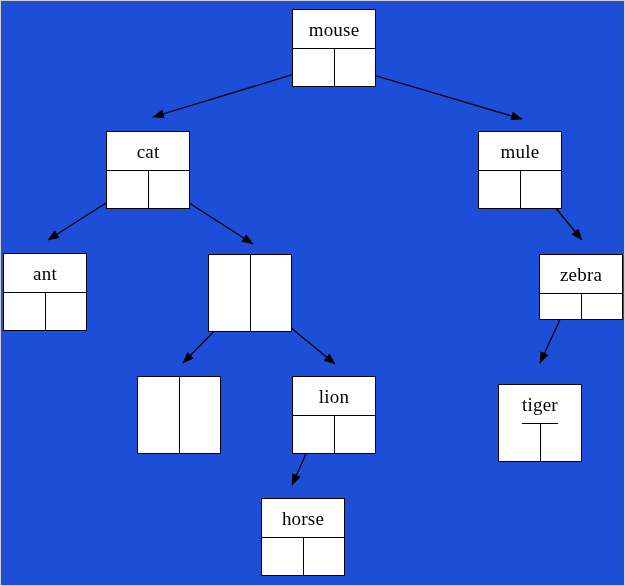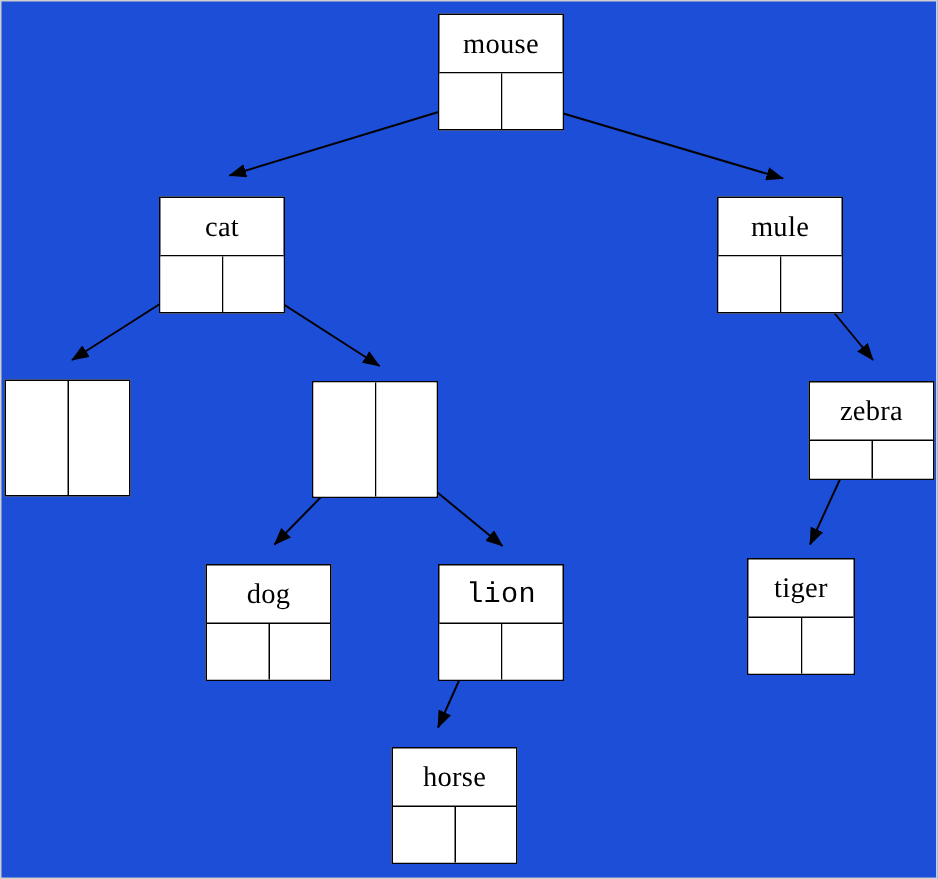--- a/index.html
+++ b/index.html
@@ -101,53 +101,53 @@
         </div>
       </div>
       <div class="node" style="left: 477px; top: 130px; width: 84px; height: 78px;">
         <div class="node-label" style="height: 38px; flex-basis: 38px;">mule</div>
         <div class="node-ptrs">
           <div class="ptr-cell left"></div>
           <div class="ptr-cell right"></div>
         </div>
       </div>
       <div class="node" style="left: 2px; top: 252px; width: 84px; height: 78px;">
+        <div class="node-label" style="height: 38px; flex-basis: 38px;">ant</div>
         <div class="node-ptrs">
           <div class="ptr-cell left"></div>
           <div class="ptr-cell right"></div>
         </div>
       </div>
       <div class="node" style="left: 207px; top: 253px; width: 84px; height: 78px;">
         <div class="node-ptrs">
           <div class="ptr-cell left"></div>
           <div class="ptr-cell right"></div>
         </div>
       </div>
       <div class="node" style="left: 538px; top: 253px; width: 84px; height: 66px;">
         <div class="node-label" style="height: 38px; flex-basis: 38px;">zebra</div>
         <div class="node-ptrs">
           <div class="ptr-cell left"></div>
           <div class="ptr-cell right"></div>
         </div>
       </div>
       <div class="node" style="left: 136px; top: 375px; width: 84px; height: 78px;">
-        <div class="node-label" style="height: 38px; flex-basis: 38px;">dog</div>
         <div class="node-ptrs">
           <div class="ptr-cell left"></div>
           <div class="ptr-cell right"></div>
         </div>
       </div>
       <div class="node" style="left: 291px; top: 375px; width: 84px; height: 78px;">
-        <div class="node-label" style="height: 38px; flex-basis: 38px; font-family: Liberation Mono, monospace;">lion</div>
+        <div class="node-label" style="height: 38px; flex-basis: 38px;">lion</div>
         <div class="node-ptrs">
           <div class="ptr-cell left"></div>
           <div class="ptr-cell right"></div>
         </div>
       </div>
-      <div class="node" style="left: 497px; top: 371px; width: 72px; height: 78px;">
+      <div class="node" style="left: 497px; top: 383px; width: 84px; height: 78px; align-items: center;">
         <div class="node-label" style="height: 38px; flex-basis: 38px;">tiger</div>
         <div class="node-ptrs">
           <div class="ptr-cell left"></div>
           <div class="ptr-cell right"></div>
         </div>
       </div>
       <div class="node" style="left: 260px; top: 497px; width: 84px; height: 78px;">
         <div class="node-label" style="height: 38px; flex-basis: 38px;">horse</div>
         <div class="node-ptrs">
           <div class="ptr-cell left"></div>

